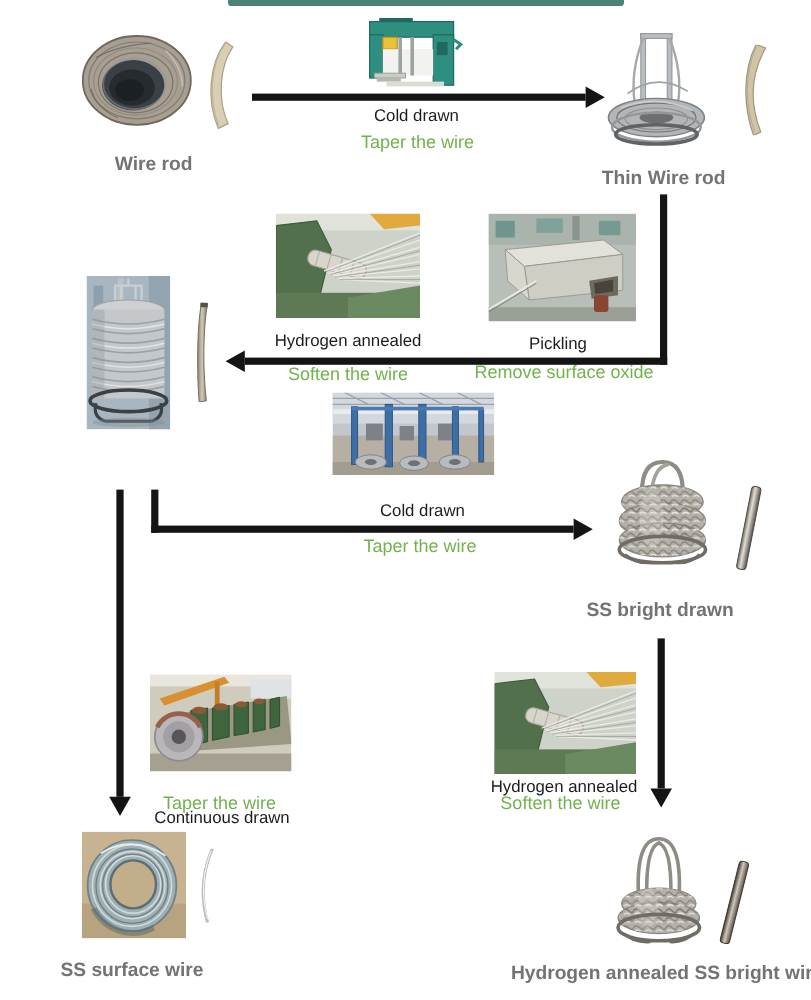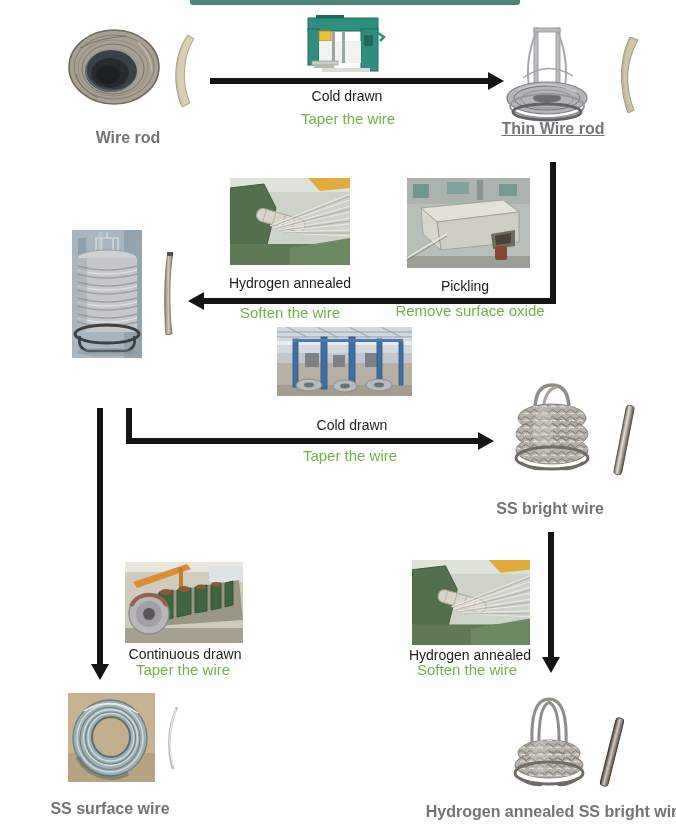--- a/index.html
+++ b/index.html
@@ -110,21 +110,21 @@
       <path d="M14 64 Q44 52 74 66" fill="none" stroke="#c9cdcf" stroke-width="1.4"></path>
     </svg>
   </div>
 
   <div class="photo" style="left:612px;top:37px;width:33px;height:76px;">
     <svg viewBox="0 0 33 76" preserveAspectRatio="none">
       <path d="M18 0 C6 24 8 54 16 76 L22 73 C13 50 13 26 26 3 Z" fill="#cfc4a6" stroke="#9f957b" stroke-width="1"></path>
       <path d="M18 2 C8 26 9 52 17 73" fill="none" stroke="#b2a88c" stroke-width="1" opacity=".8"></path>
     </svg>
   </div>
-  <div class="node-label" style="left:553px;top:120px;text-decoration:underline;">Thin Wire rod</div>
+  <div class="node-label" style="left:553px;top:140px;">Thin Wire rod</div>
 
   <div class="aline" style="left:550px;top:162px;width:6px;height:142px;"></div>
   <div class="aline" style="left:204px;top:298px;width:352px;height:6px;"></div>
   <div class="head-left" style="left:188px;top:292px;"></div>
 
   <div class="photo" style="left:230px;top:178px;width:120px;height:87px;">
     <svg viewBox="0 0 120 87" preserveAspectRatio="none">
       <rect width="120" height="87" fill="#cdd3c8"></rect>
       <rect width="120" height="14" fill="#dfe3da"></rect>
       <polygon points="78,0 120,0 120,10 90,13" fill="#e0aa3c"></polygon>
@@ -315,21 +315,21 @@
           <stop offset="0" stop-color="#6f6a60"></stop>
             <stop offset=".4" stop-color="#e2ded4"></stop>
             <stop offset="1" stop-color="#55504a"></stop>
         </linearGradient>
       </defs>
       <g transform="rotate(11 14 37)">
         <rect x="10" y="2" width="8" height="70" rx="3" fill="url(#mg1)" stroke="#4f4a44" stroke-width=".8"></rect>
       </g>
     </svg>
   </div>
-  <div class="node-label" style="left:550px;top:500px;">SS bright wire</div>
+  <div class="node-label" style="left:550px;top:500px;">SS bright drawn</div>
 
   <div class="aline" style="left:548px;top:532px;width:6px;height:125px;"></div>
   <div class="head-down" style="left:542px;top:657px;"></div>
 
   <div class="photo" style="left:125px;top:562px;width:118px;height:81px;">
     <svg viewBox="0 0 118 81" preserveAspectRatio="none">
       <rect width="118" height="81" fill="#cfccbd"></rect>
       <rect width="118" height="10" fill="#e9e7dd"></rect>
       <rect x="84" y="4" width="34" height="16" fill="#dfe3e6"></rect>
       <polygon points="8,20 62,2 66,7 12,26" fill="#d89032"></polygon>
@@ -348,21 +348,21 @@
         <ellipse cx="76" cy="25" rx="5" ry="2.6"></ellipse>
           <ellipse cx="91" cy="22.5" rx="4.6" ry="2.4"></ellipse>
       </g>
       <rect x="0" y="66" width="118" height="15" fill="#a6a091"></rect>
       <circle cx="24" cy="52" r="20" fill="#b9b7ba" stroke="#8c8a8d" stroke-width="1.4"></circle>
       <circle cx="24" cy="52" r="13" fill="#a2a0a4"></circle>
       <circle cx="24" cy="52" r="6" fill="#57555a"></circle>
       <path d="M6 44 A20 20 0 0 1 42 44" fill="none" stroke="#96604a" stroke-width="4"></path>
     </svg>
   </div>
-  <div class="step-title" style="left:185px;top:646px;">Continuous drawn</div>
+  <div class="step-title" style="left:185px;top:673px;">Continuous drawn</div>
   <div class="step-sub" style="left:183px;top:661px;">Taper the wire</div>
 
   <div class="photo" style="left:412px;top:560px;width:118px;height:85px;">
     <svg viewBox="0 0 120 87" preserveAspectRatio="none">
       <rect width="120" height="87" fill="#cdd3c8"></rect>
       <rect width="120" height="14" fill="#dfe3da"></rect>
       <polygon points="78,0 120,0 120,10 90,13" fill="#e0aa3c"></polygon>
       <polygon points="0,10 34,6 46,30 32,87 0,87" fill="#53704c" stroke="#3f5a3a" stroke-width="1"></polygon>
       <rect x="0" y="66" width="120" height="21" fill="#5d7a55"></rect>
       <polygon points="60,70 120,60 120,87 60,87" fill="#6b8a62"></polygon>

